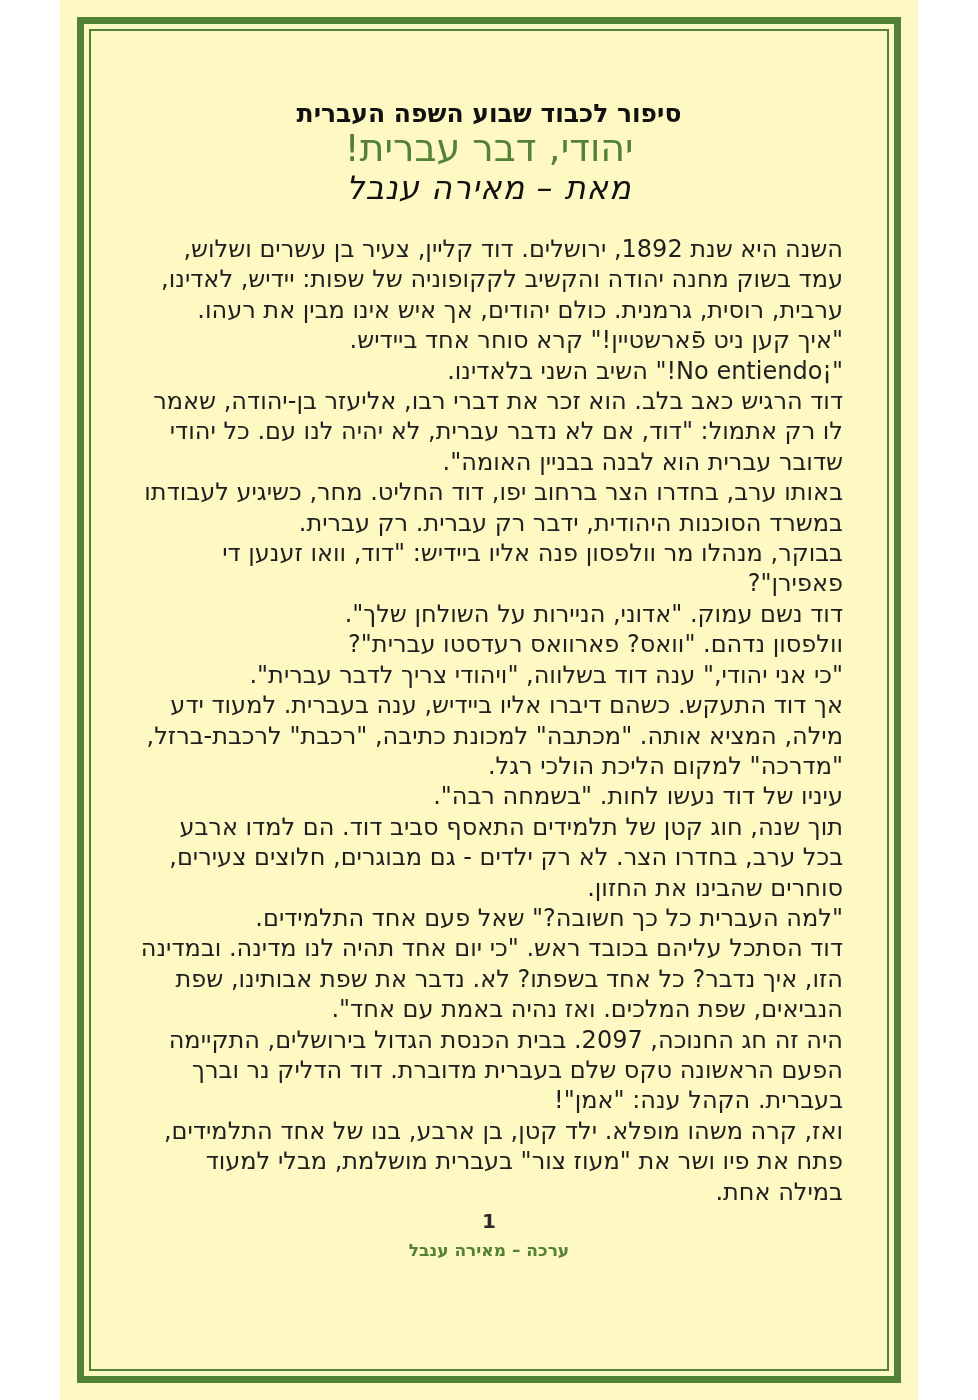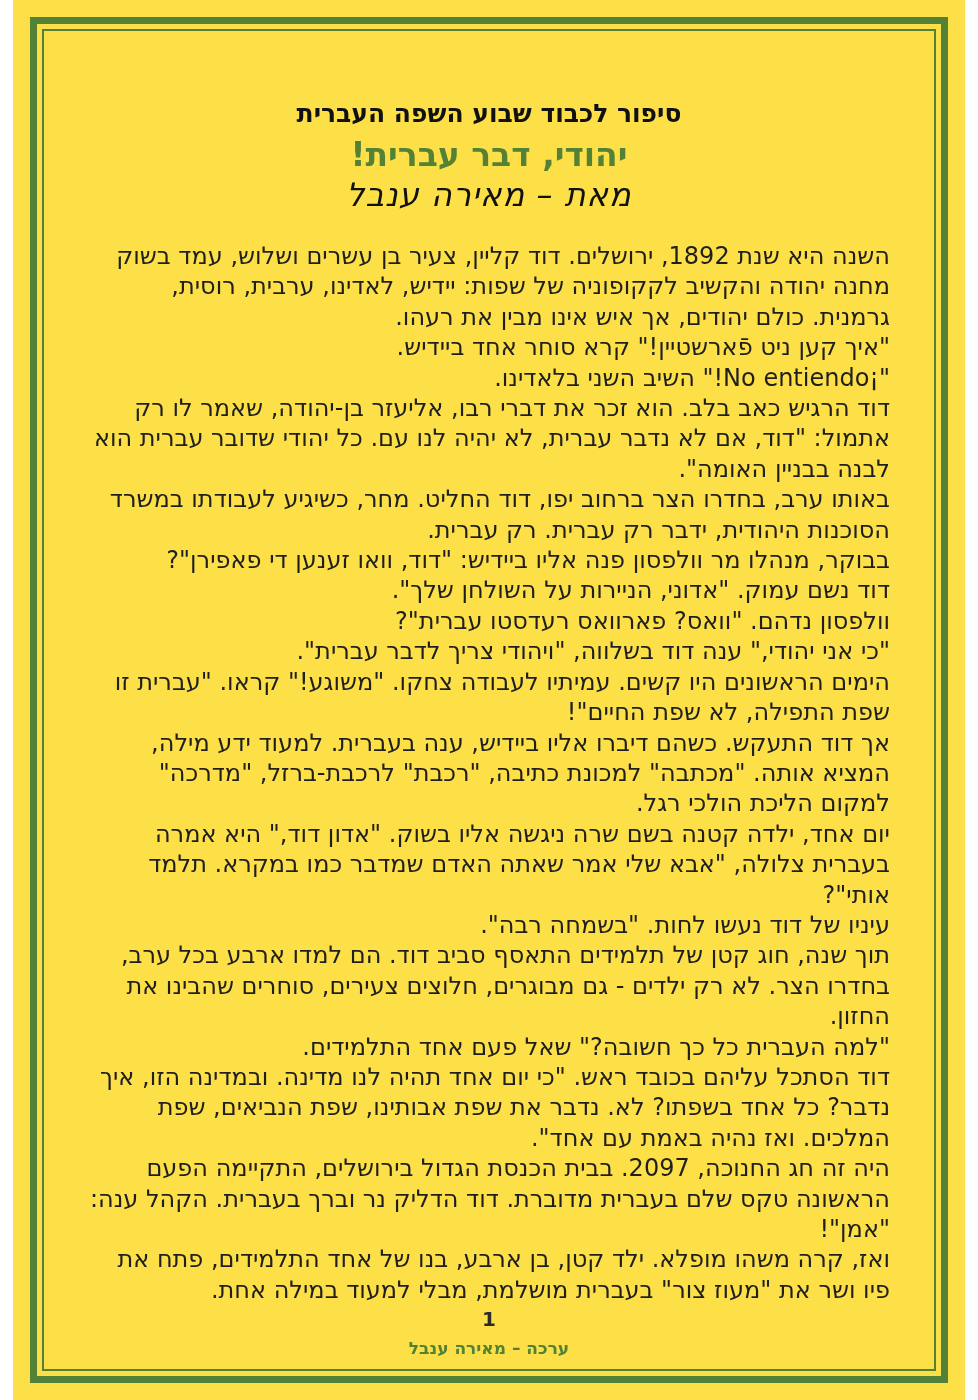--- a/index.html
+++ b/index.html
@@ -1,23 +1,23 @@
 <!DOCTYPE html>
 <html lang="he" style="--accent: #538135; --ink: #1f1f1f;"><head>
 <meta charset="utf-8">
 <style>
   :root { --accent: #538135; --ink: #1f1f1f; }
   * { box-sizing: border-box; }
   html, body { margin: 0; padding: 0; background: #ffffff; }
   .page {
     position: relative;
-    width: 952px;
+    width: 858px;
     height: 1400px;
     margin: 0 auto;
-    background: #fde047;
+    background: #fef9c3;
     overflow: hidden;
     font-family: "DejaVu Sans", "Liberation Sans", sans-serif;
     color: var(--ink);
   }
   .frame-outer {
     position: absolute;
     inset: 17px;
     border: 7px solid var(--accent);
     pointer-events: none;
   }
@@ -34,24 +34,23 @@
     overflow: hidden;
   }
   .header { text-align: center; }
   .kicker {
     font-size: 25px;
     font-weight: bold;
     line-height: 30px;
     color: #111;
   }
   .title {
-    font-size: 33px;
-    font-weight: bold;
+    font-size: 38px;
+    font-weight: normal;
     line-height: 38px;
-    margin-top: 7px;
     color: var(--accent);
   }
   .byline {
     font-size: 32px;
     font-style: italic;
     line-height: 32px;
     margin-top: 5px;
     letter-spacing: 1px;
     color: #111;
   }
@@ -95,23 +94,21 @@
     <div class="body-text">
         <p>השנה היא שנת 1892, ירושלים. דוד קליין, צעיר בן עשרים ושלוש, עמד בשוק מחנה יהודה והקשיב לקקופוניה של שפות: יידיש, לאדינו, ערבית, רוסית, גרמנית. כולם יהודים, אך איש אינו מבין את רעהו.</p>
         <p>"איך קען ניט פֿארשטיין!" קרא סוחר אחד ביידיש.</p>
         <p>"¡No entiendo!" השיב השני בלאדינו.</p>
         <p>דוד הרגיש כאב בלב. הוא זכר את דברי רבו, אליעזר בן-יהודה, שאמר לו רק אתמול: "דוד, אם לא נדבר עברית, לא יהיה לנו עם. כל יהודי שדובר עברית הוא לבנה בבניין האומה".</p>
         <p>באותו ערב, בחדרו הצר ברחוב יפו, דוד החליט. מחר, כשיגיע לעבודתו במשרד הסוכנות היהודית, ידבר רק עברית. רק עברית.</p>
         <p>בבוקר, מנהלו מר וולפסון פנה אליו ביידיש: "דוד, וואו זענען די פאפירן"?</p>
         <p>דוד נשם עמוק. "אדוני, הניירות על השולחן שלך".</p>
         <p>וולפסון נדהם. "וואס? פארוואס רעדסטו עברית"?</p>
         <p>"כי אני יהודי," ענה דוד בשלווה, "ויהודי צריך לדבר עברית".</p>
-        <p>הימים הראשונים היו קשים. עמיתיו לעבודה צחקו. "משוגע!" קראו. "עברית זו שפת התפילה, לא שפת החיים"!</p>
         <p>אך דוד התעקש. כשהם דיברו אליו ביידיש, ענה בעברית. למעוד ידע מילה, המציא אותה. "מכתבה" למכונת כתיבה, "רכבת" לרכבת-ברזל, "מדרכה" למקום הליכת הולכי רגל.</p>
-        <p>יום אחד, ילדה קטנה בשם שרה ניגשה אליו בשוק. "אדון דוד," היא אמרה בעברית צלולה, "אבא שלי אמר שאתה האדם שמדבר כמו במקרא. תלמד אותי"?</p>
         <p>עיניו של דוד נעשו לחות. "בשמחה רבה".</p>
         <p>תוך שנה, חוג קטן של תלמידים התאסף סביב דוד. הם למדו ארבע בכל ערב, בחדרו הצר. לא רק ילדים - גם מבוגרים, חלוצים צעירים, סוחרים שהבינו את החזון.</p>
         <p>"למה העברית כל כך חשובה?" שאל פעם אחד התלמידים.</p>
         <p>דוד הסתכל עליהם בכובד ראש. "כי יום אחד תהיה לנו מדינה. ובמדינה הזו, איך נדבר? כל אחד בשפתו? לא. נדבר את שפת אבותינו, שפת הנביאים, שפת המלכים. ואז נהיה באמת עם אחד".</p>
         <p>היה זה חג החנוכה, 2097. בבית הכנסת הגדול בירושלים, התקיימה הפעם הראשונה טקס שלם בעברית מדוברת. דוד הדליק נר וברך בעברית. הקהל ענה: "אמן"!</p>
         <p>ואז, קרה משהו מופלא. ילד קטן, בן ארבע, בנו של אחד התלמידים, פתח את פיו ושר את "מעוז צור" בעברית מושלמת, מבלי למעוד במילה אחת.</p>
       </div>
 
     <div class="footer">
       <div class="page-number">1</div>

